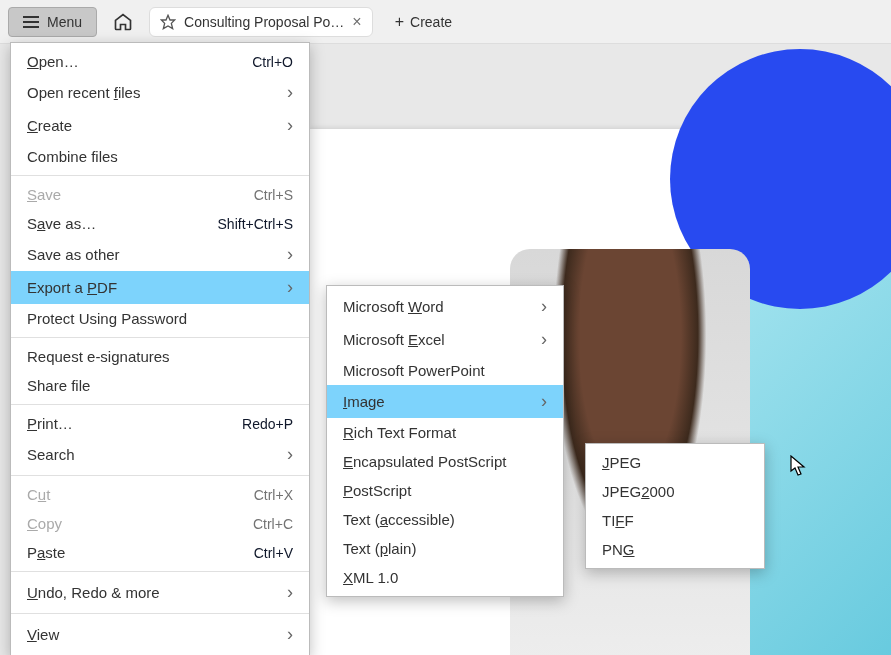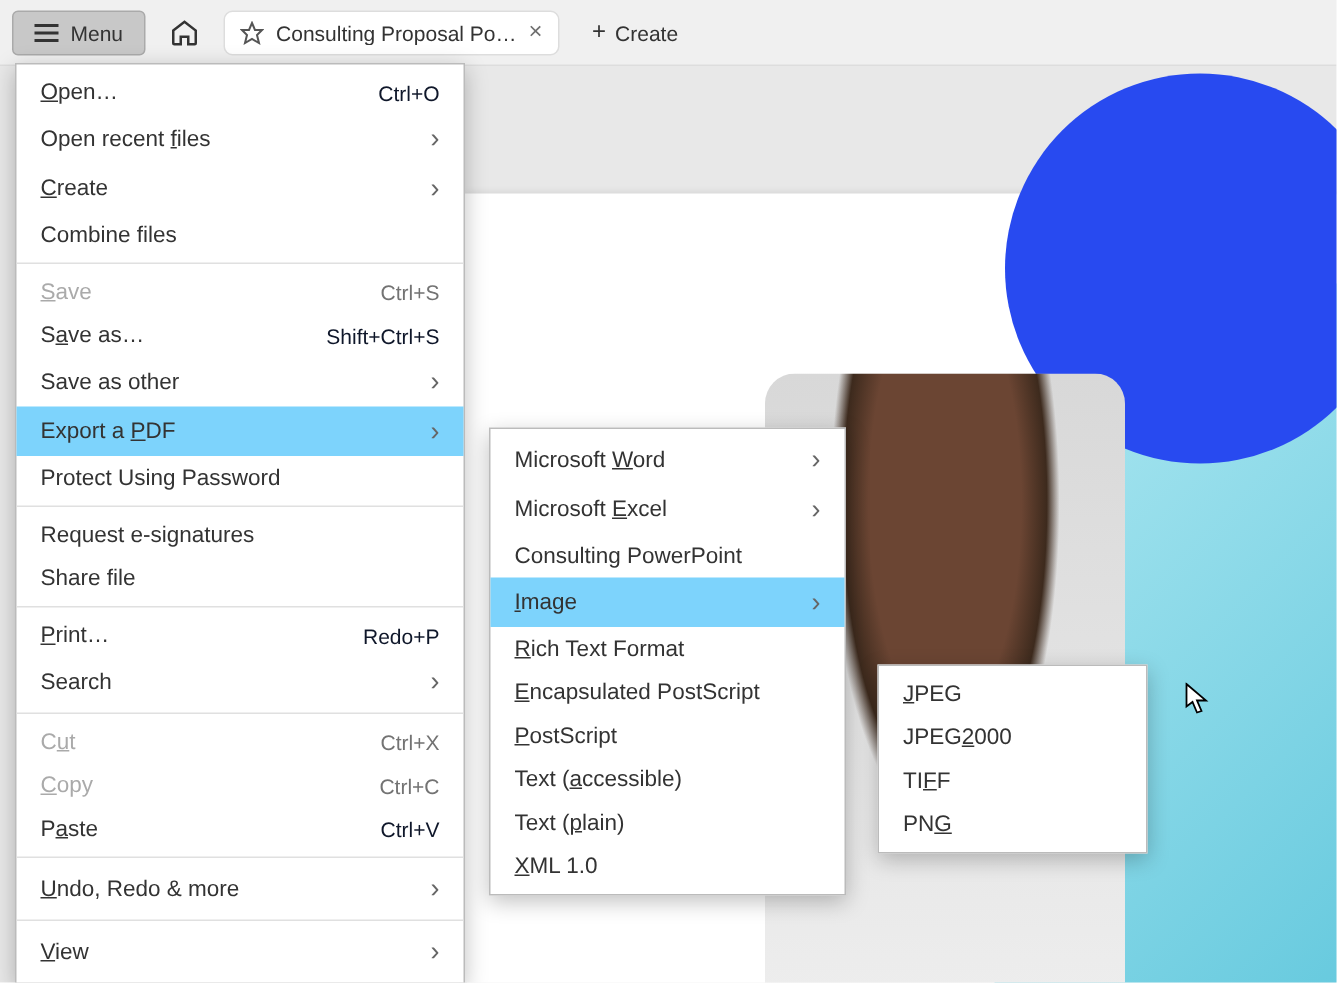--- a/index.html
+++ b/index.html
@@ -291,21 +291,21 @@
 <div class="menu submenu1" id="submenu-export">
     <div class="menu-item">
       <span>Microsoft <u>W</u>ord</span>
       <span class="chevron"></span>
     </div>
     <div class="menu-item">
       <span>Microsoft <u>E</u>xcel</span>
       <span class="chevron"></span>
     </div>
     <div class="menu-item">
-      <span>Consulting PowerPoint</span>
+      <span>Microsoft PowerPoint</span>
     </div>
     <div class="menu-item hovered">
       <span><u>I</u>mage</span>
       <span class="chevron"></span>
     </div>
     <div class="menu-item">
       <span><u>R</u>ich Text Format</span>
     </div>
     <div class="menu-item">
       <span><u>E</u>ncapsulated PostScript</span>

